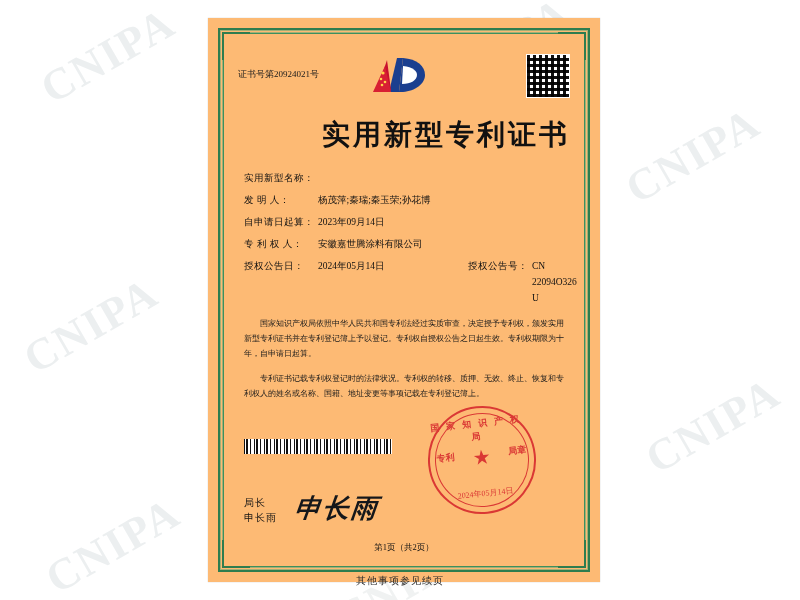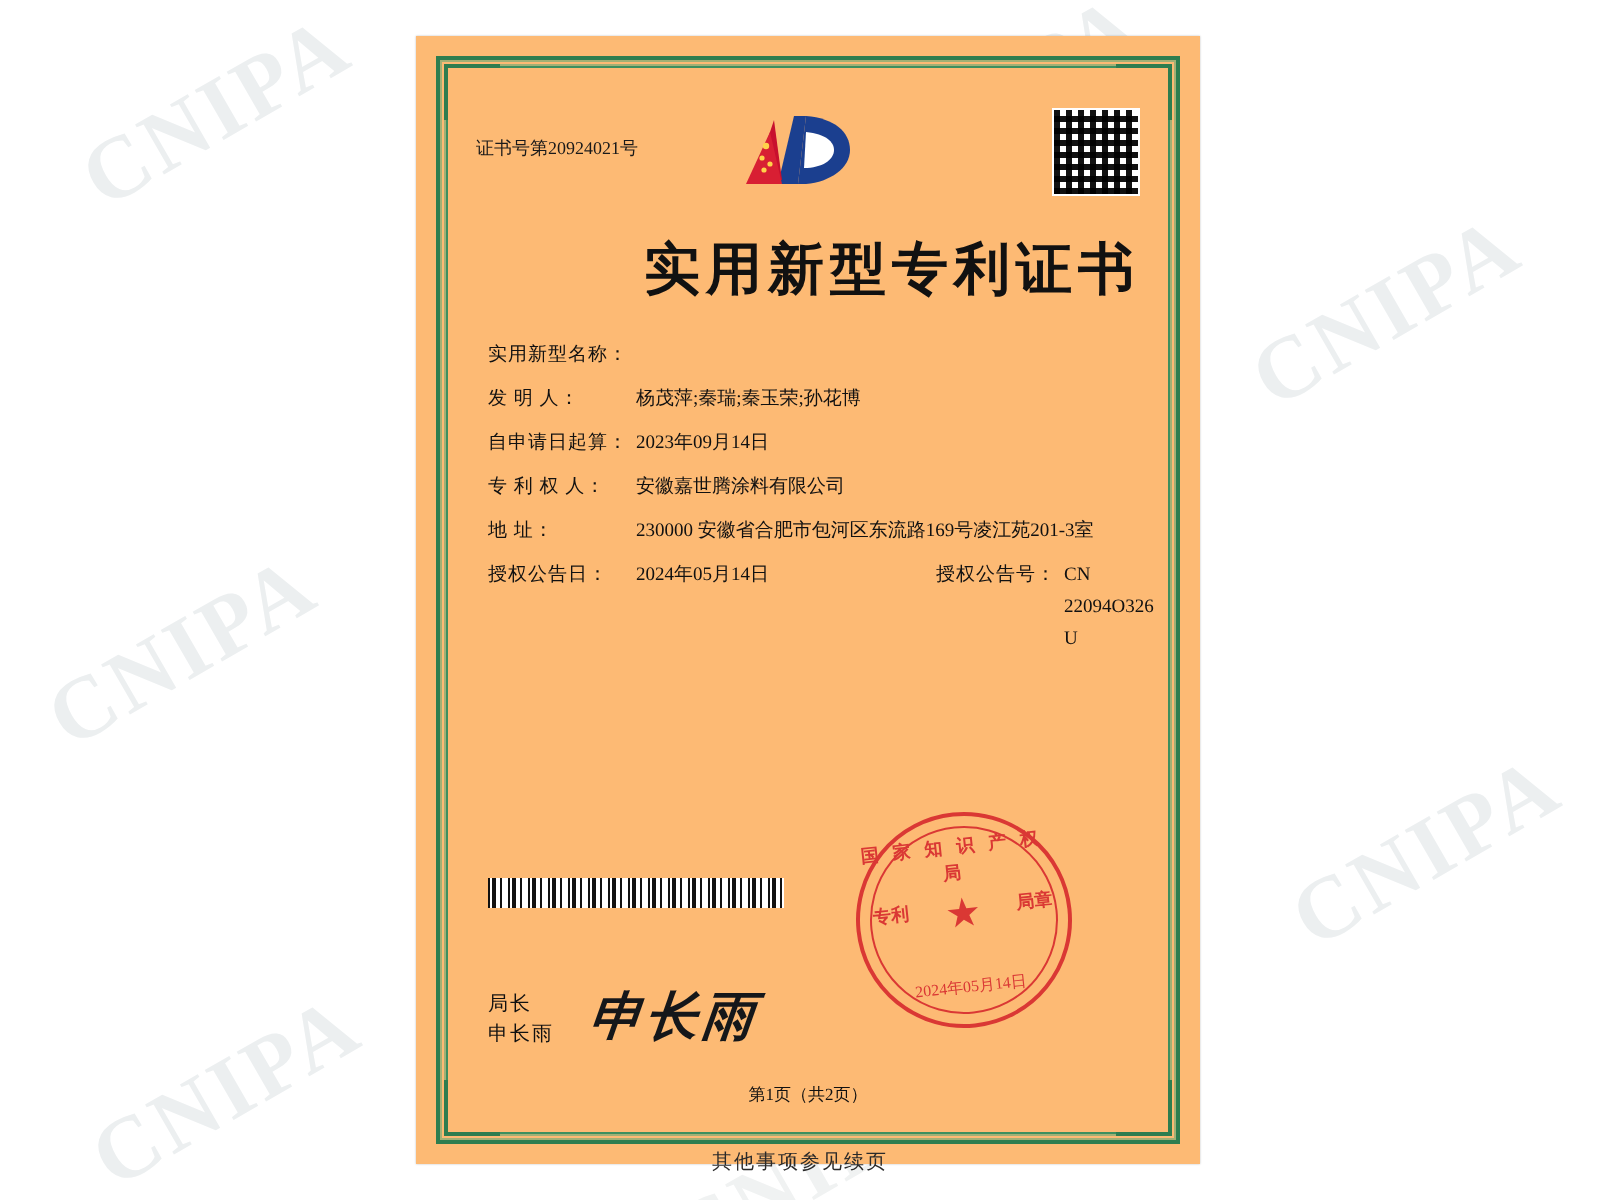--- a/index.html
+++ b/index.html
@@ -352,34 +352,32 @@
         <div class="field">
           <div class="f-label">自申请日起算：</div>
           <div class="f-value">2023年09月14日</div>
         </div>
 
         <div class="field">
           <div class="f-label">专 利 权 人：</div>
           <div class="f-value">安徽嘉世腾涂料有限公司</div>
         </div>
 
-        <div class="field">
-          <div class="f-label">地 址：</div>
-          <div class="f-value">230000 安徽省合肥市包河区东流路169号凌江苑201-3室</div>
-        </div>
 
         <div class="field two-col">
           <div class="f-label">授权公告日：</div>
           <div class="f-value">2024年05月14日</div>
           <div class="f-label2">授权公告号：</div>
           <div class="f-value2">CN 22094O326 U</div>
         </div>
 
       </div>
 
+      <div class="para">国家知识产权局依照中华人民共和国专利法经过实质审查，决定授予专利权，颁发实用新型专利证书并在专利登记簿上予以登记。专利权自授权公告之日起生效。专利权期限为十年，自申请日起算。</div>
+      <div class="para">专利证书记载专利权登记时的法律状况。专利权的转移、质押、无效、终止、恢复和专利权人的姓名或名称、国籍、地址变更等事项记载在专利登记簿上。</div>
 
       <div class="barcode"></div>
 
       <div class="sig-block">
         <div class="sig-labels">
           <div>局长</div>
           <div>申长雨</div>
         </div>
         <div class="sig-hand">申长雨</div>
       </div>

